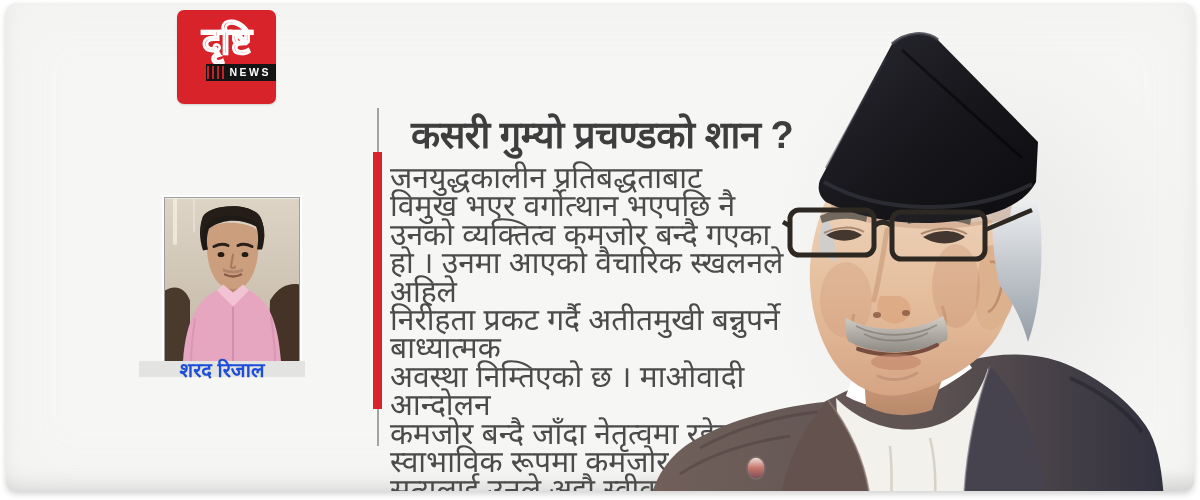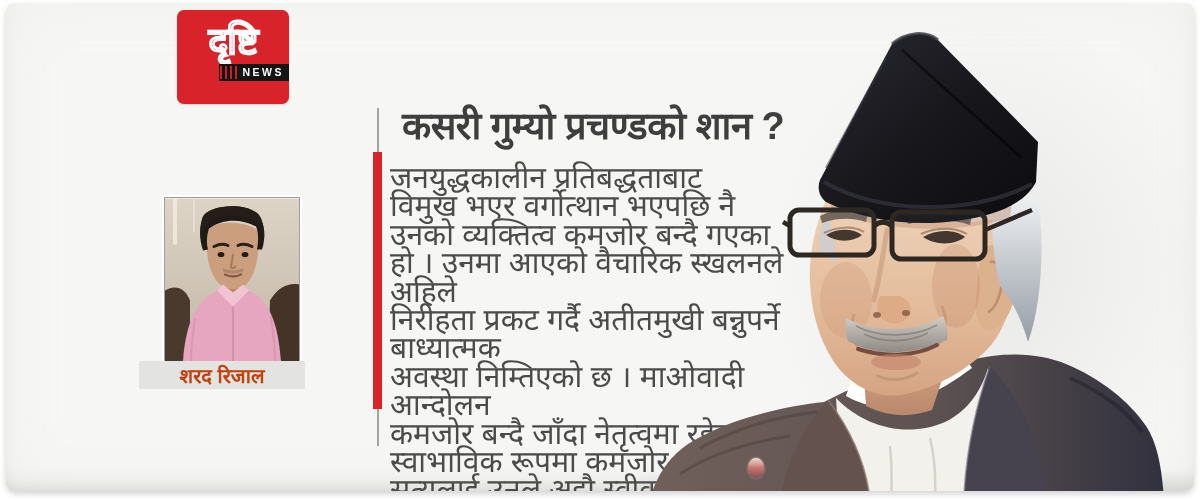--- a/index.html
+++ b/index.html
@@ -10,21 +10,21 @@
   .canvas{
     position:relative;width:1200px;height:500px;background:#ffffff;overflow:hidden;
   }
   .card{
     position:absolute;left:6px;top:3px;width:1188px;height:488px;
     background:#f6f6f4;border-radius:10px;overflow:hidden;
     box-shadow:0 3px 6px rgba(0,0,0,0.18), inset 0 -12px 20px -10px rgba(110,110,110,0.25), inset 0 0 60px rgba(205,205,205,0.12);
   }
   
   .logo{
-    position:absolute;left:171px;top:7px;width:112px;height:94px;
+    position:absolute;left:171px;top:7px;width:99px;height:94px;
     background:#d8232a;border-radius:7px;cursor:pointer;
     box-shadow:0 1px 2px rgba(0,0,0,0.15);
   }
   .logo-brand{
     position:absolute;left:0;top:10px;width:100%;text-align:center;
     font-size:37px;line-height:44px;font-weight:bold;color:#d8232a;
     -webkit-text-stroke:1.5px #ffffff;text-shadow:0 0 1px #fff;
     letter-spacing:-1px;
   }
   .logo-bar{
@@ -54,23 +54,23 @@
     position:absolute;left:384px;top:161px;width:430px;
     font-size:30px;line-height:28.4px;color:#4b4b4b;white-space:pre-line;
   }
   
   .author-photo-frame{
     position:absolute;left:158px;top:194px;width:134px;height:164px;
     background:#ffffff;border:1px solid #9e9e9e;box-shadow:0 0 0 2px #ffffff;
   }
   .author-photo-frame svg{display:block;width:100%;height:100%;}
   .author-caption{
-    position:absolute;left:133px;top:358px;width:166px;height:28px;
+    position:absolute;left:133px;top:358px;width:166px;height:16px;
     background:#e3e3e1;display:flex;align-items:center;justify-content:center;
-    font-size:20px;font-weight:600;color:#c2410c;
+    font-size:20px;font-weight:600;color:#1d4ed8;
   }
   
   .portrait{
     position:absolute;left:634px;top:15px;width:560px;height:482px;
   }
   .portrait svg{display:block;width:100%;height:100%;}
 </style>
 </head>
 <body>
 
@@ -81,21 +81,21 @@
       <div class="logo-brand">दृष्टि</div>
       <div class="logo-bar">
         <span class="logo-barcode"></span>
         <span class="logo-news">NEWS</span>
       </div>
     </div>
 
     <div class="vrule-thin"></div>
     <div class="vrule-red"></div>
 
-    <h1 class="headline" style="margin:4px">कसरी गुम्यो प्रचण्डको शान ?</h1>
+    <h1 class="headline" style="margin:13px">कसरी गुम्यो प्रचण्डको शान ?</h1>
 
     <div class="body-text">जनयुद्धकालीन प्रतिबद्धताबाट
 विमुख भएर वर्गोत्थान भएपछि नै
 उनको व्यक्तित्व कमजोर बन्दै गएका
 हो । उनमा आएको वैचारिक स्खलनले अहिले
 निरीहता प्रकट गर्दै अतीतमुखी बन्नुपर्ने बाध्यात्मक
 अवस्था निम्तिएको छ । माओवादी आन्दोलन
 कमजोर बन्दै जाँदा नेतृत्वमा रहेका उनी
 स्वाभाविक रूपमा कमजोर बन्दै गएको
 सत्यलाई उनले अझै स्वीकार

